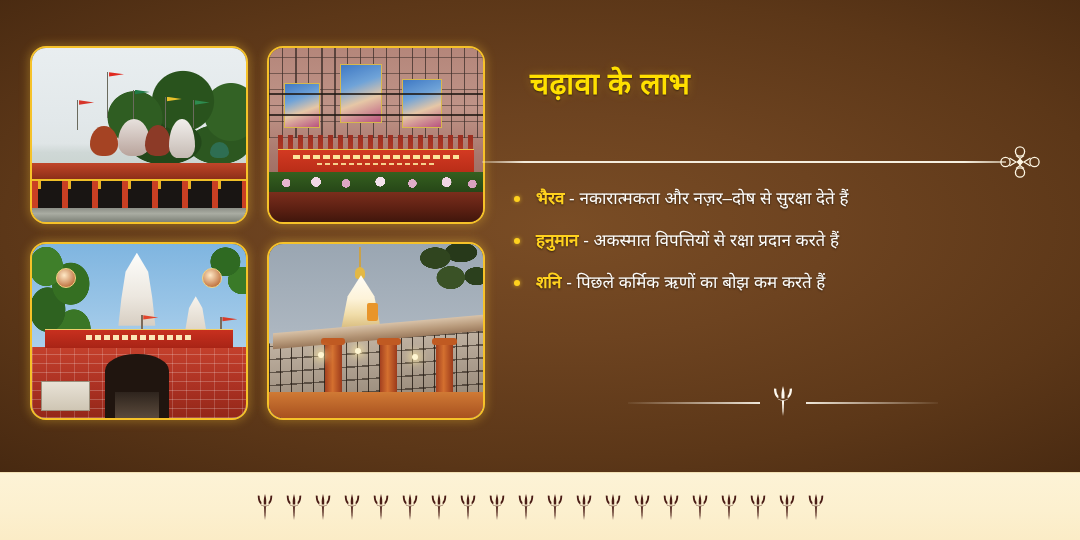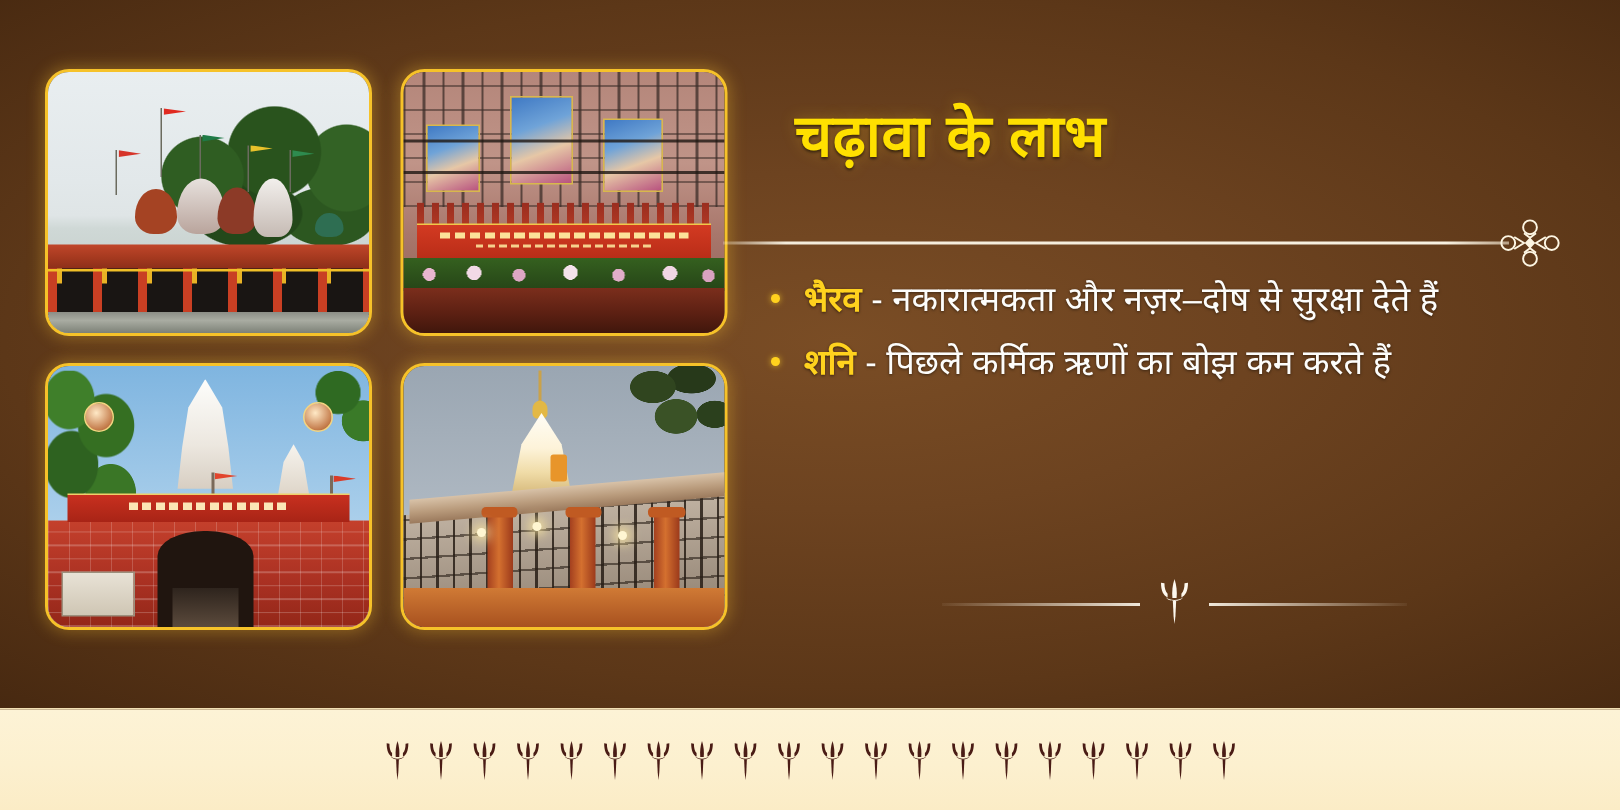--- a/index.html
+++ b/index.html
@@ -289,21 +289,21 @@
     left: 482px;
     top: 0;
     width: 598px;
     height: 473px;
   }
 
   #title {
     position: absolute;
     left: 48px;
     top: 62px;
-    font-size: 39px;
+    font-size: 30px;
     font-weight: 700;
     color: #ffe000;
     letter-spacing: .4px;
     text-shadow: 0 1px 2px rgba(0,0,0,.55), 0 0 10px rgba(255,200,40,.28);
     white-space: nowrap;
   }
 
   #rule-wrap {
     position: absolute;
     left: 0;
@@ -337,21 +337,21 @@
     top: 182px;
     width: 560px;
     list-style: none;
     margin: 0;
     padding: 0;
   }
   .bullet {
     position: relative;
     padding-left: 26px;
     margin-bottom: 8px;
-    font-size: 23px;
+    font-size: 17px;
     line-height: 34px;
     color: #ffffff;
     text-shadow: 0 1px 2px rgba(0,0,0,.5);
     white-space: nowrap;
   }
   .bullet .dot {
     position: absolute;
     left: 4px;
     top: 14px;
     width: 6px;
@@ -524,20 +524,23 @@
           <path d="M24 14.2 L26.6 17 L24 19.8 L21.4 17 Z" fill="#fdf6e3"></path>
         </svg>
       </div>
     </div>
 
     <ul id="bullets">
       <li class="bullet">
         <span class="dot"></span><span class="deity">भैरव</span><span class="desc"> - </span><span class="desc">नकारात्मकता और नज़र–दोष से सुरक्षा देते हैं</span>
       </li>
       <li class="bullet">
+        <span class="dot"></span><span class="deity">हनुमान</span><span class="desc"> - </span><span class="desc">अकस्मात विपत्तियों से रक्षा प्रदान करते हैं</span>
+      </li>
+      <li class="bullet">
         <span class="dot"></span><span class="deity">शनि</span><span class="desc"> - </span><span class="desc">पिछले कर्मिक ऋणों का बोझ कम करते हैं</span>
       </li>
     </ul>
 
     <div id="trishul-divider">
       <span class="div-line"></span>
       <span>
         <svg width="26" height="30" viewBox="0 0 26 30" fill="#fdf8ee">
           <path d="M4.0 2.5 C4.0 8.0 5.6 11.0 8.4 12.3 L8.4 9.8 C6.9 8.3 6.3 5.8 6.3 2.8 Z"></path>
           <path d="M22.0 2.5 C22.0 8.0 20.4 11.0 17.6 12.3 L17.6 9.8 C19.1 8.3 19.7 5.8 19.7 2.8 Z"></path>

